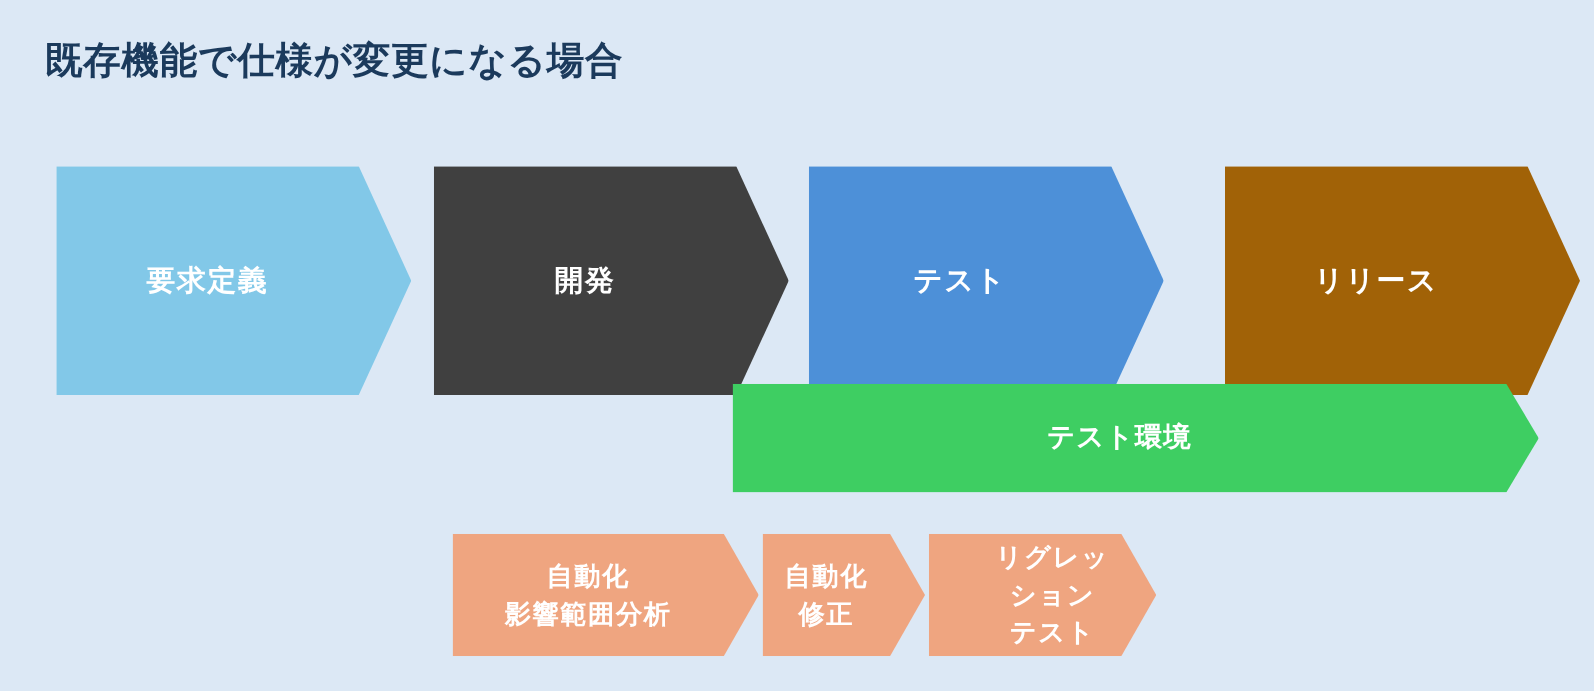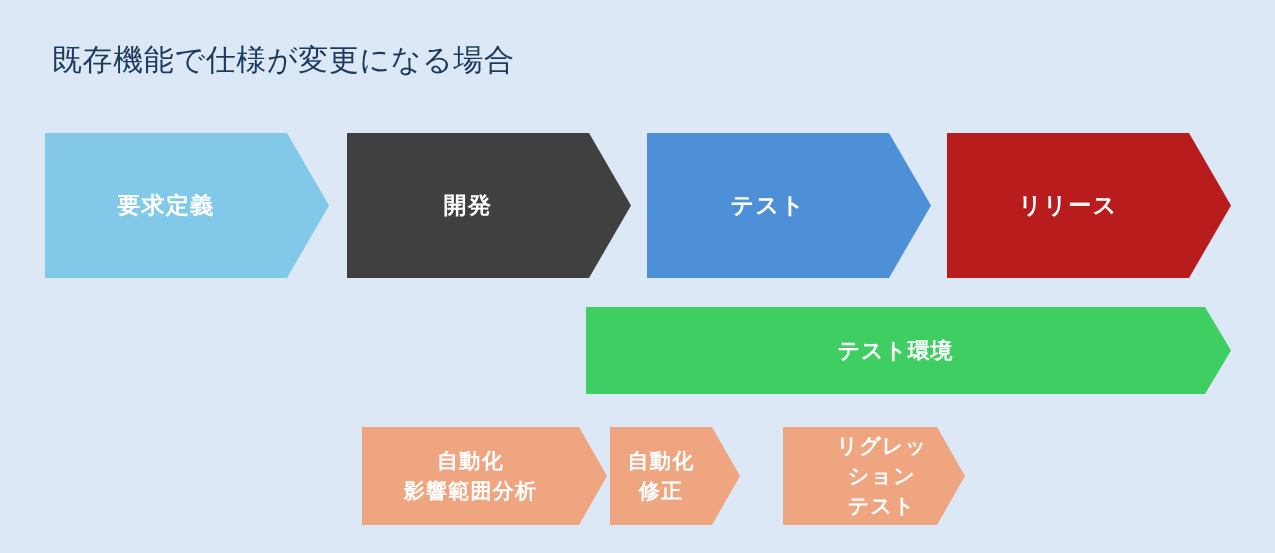--- a/index.html
+++ b/index.html
@@ -11,26 +11,25 @@
   .canvas {
     position: relative;
     width: 1275px;
     height: 553px;
     background: #DCE8F5;
     overflow: hidden;
   }
   .page-title {
     position: absolute;
     left: 36px;
-    top: 40px;
+    top: 28px;
     font-size: 30px;
-    font-weight: 400;
+    font-weight: 700;
     letter-spacing: 0.02em;
     color: #1B3A5C;
-    margin-left: 16px;
   }
   .chevron {
     position: absolute;
     box-sizing: border-box;
     display: flex;
     flex-direction: column;
     align-items: center;
     justify-content: center;
     padding-right: var(--tip);
     color: #FFFFFF;
@@ -43,30 +42,30 @@
       calc(100% - var(--tip)) 100%,
       0 100%
     );
   }
   .chevron .line { display: block; }
 
   
   .stage {
     --tip: 42px;
     top: 133px;
-    height: 145px;
+    height: 183px;
     width: 284px;
     font-size: 23px;
     letter-spacing: 0.06em;
     text-align: center;
   }
   .stage-1 { left: 45px;  background: #82C8E8; }
   .stage-2 { left: 347px; background: #404040; }
   .stage-3 { left: 647px; background: #4D90D8; }
-  .stage-4 { left: 947px; background: #b91c1c; }
+  .stage-4 { left: 980px; background: #a16207; }
 
   
   .env-banner {
     --tip: 26px;
     left: 586px;
     top: 307px;
     width: 645px;
     height: 87px;
     background: #3ECE62;
     font-size: 22px;
@@ -79,21 +78,21 @@
     --tip: 28px;
     top: 427px;
     height: 98px;
     background: #EFA580;
     font-size: 21px;
     line-height: 30px;
     letter-spacing: 0.06em;
   }
   .auto-1 { left: 362px; width: 245px; }
   .auto-2 { left: 610px; width: 130px; }
-  .auto-3 { left: 783px; width: 182px; padding-left: 44px; }
+  .auto-3 { left: 743px; width: 182px; padding-left: 44px; }
 </style>
 </head>
 <body>
 
 <div class="canvas">
 
   <div class="page-title">既存機能で仕様が変更になる場合</div>
 
   <div class="chevron stage stage-1">
     <span class="line">要求定義</span>

